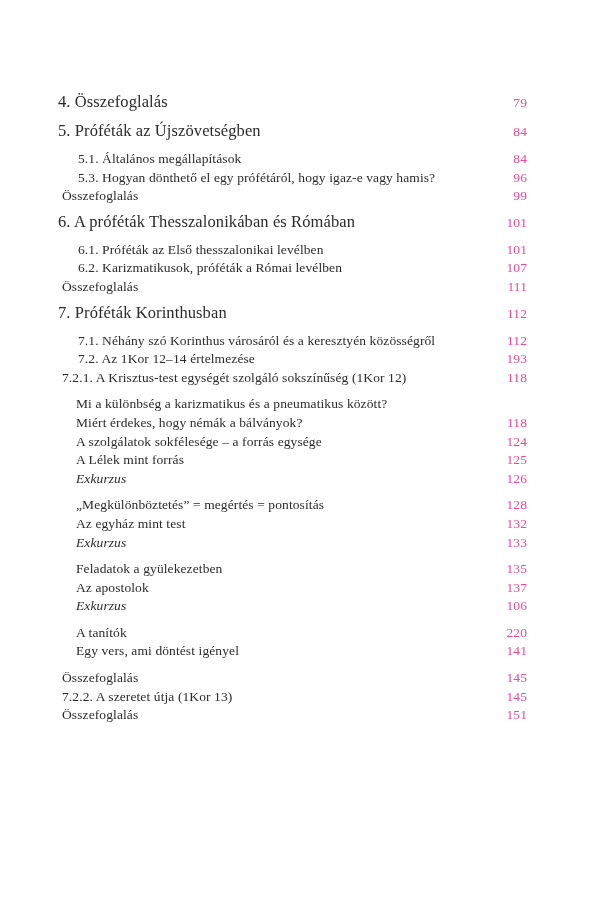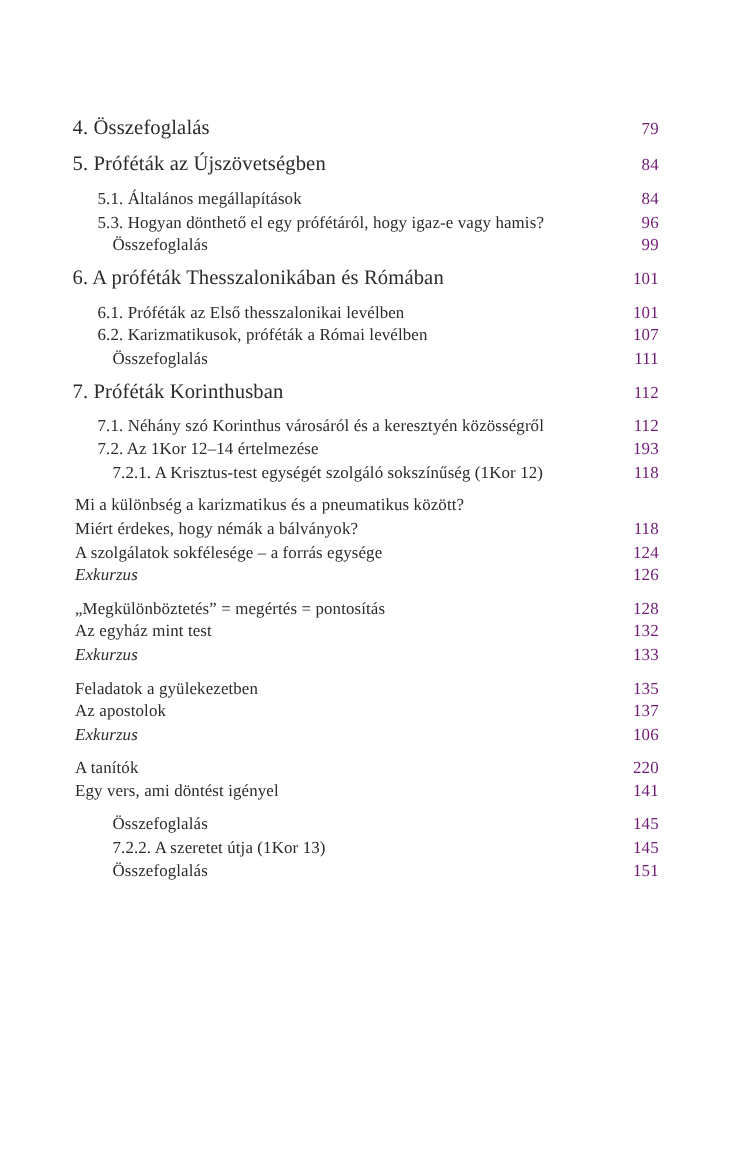--- a/index.html
+++ b/index.html
@@ -29,35 +29,35 @@
     letter-spacing: 0.1px;
   }
   .row .title {
     padding-right: 10px;
     white-space: nowrap;
   }
   .row .pagenum {
     min-width: 26px;
     text-align: right;
     font-size: 13.5px;
-    color: #701a75;
+    color: #ec4899;
   }
   .lv-chapter {
     padding-left: 58px;
     font-size: 16.5px;
     line-height: 24px;
   }
   .lv-l2 {
     padding-left: 78px;
   }
   .lv-l3 {
-    padding-left: 90px;
+    padding-left: 62px;
   }
   .lv-topic {
-    padding-left: 60px;
+    padding-left: 76px;
   }
   .gap-chapter { margin-top: 4px; }
   .gap-first   { margin-top: 6px; }
   .gap-block   { margin-top: 8px; }
   .gap-none    { margin-top: 0; }
   .italic .title {
     font-style: italic;
     text-align: center;
   }
 </style>
@@ -123,20 +123,24 @@
     <span class="pagenum"></span>
   </div>
       <div class="row lv-topic gap-none">
     <span class="title">Miért érdekes, hogy némák a bálványok?</span>
     <span class="pagenum">118</span>
   </div>
       <div class="row lv-topic gap-none">
     <span class="title">A szolgálatok sokfélesége – a forrás egysége</span>
     <span class="pagenum">124</span>
   </div>
+      <div class="row lv-topic gap-none">
+    <span class="title">A Lélek mint forrás</span>
+    <span class="pagenum">125</span>
+  </div>
       <div class="row lv-topic gap-none italic">
     <span class="title">Exkurzus</span>
     <span class="pagenum">126</span>
   </div>
       <div class="row lv-topic gap-block">
     <span class="title">„Megkülönböztetés” = megértés = pontosítás</span>
     <span class="pagenum">128</span>
   </div>
       <div class="row lv-topic gap-none">
     <span class="title">Az egyház mint test</span>

